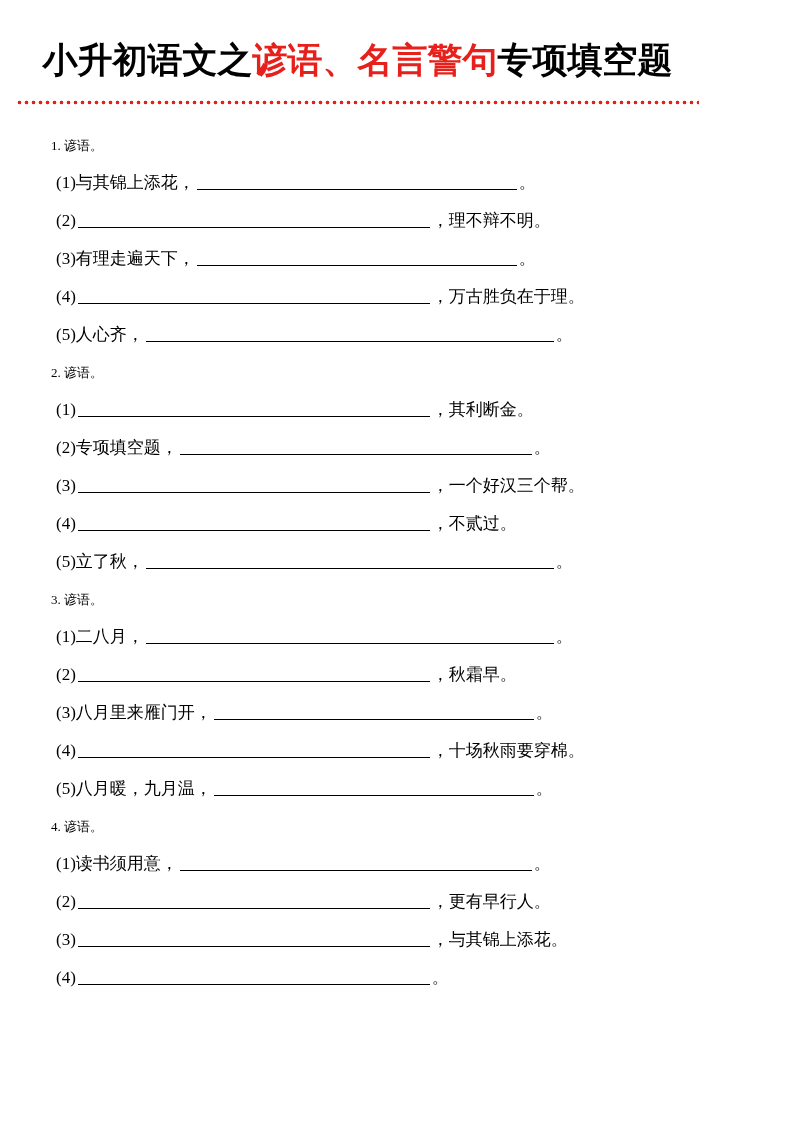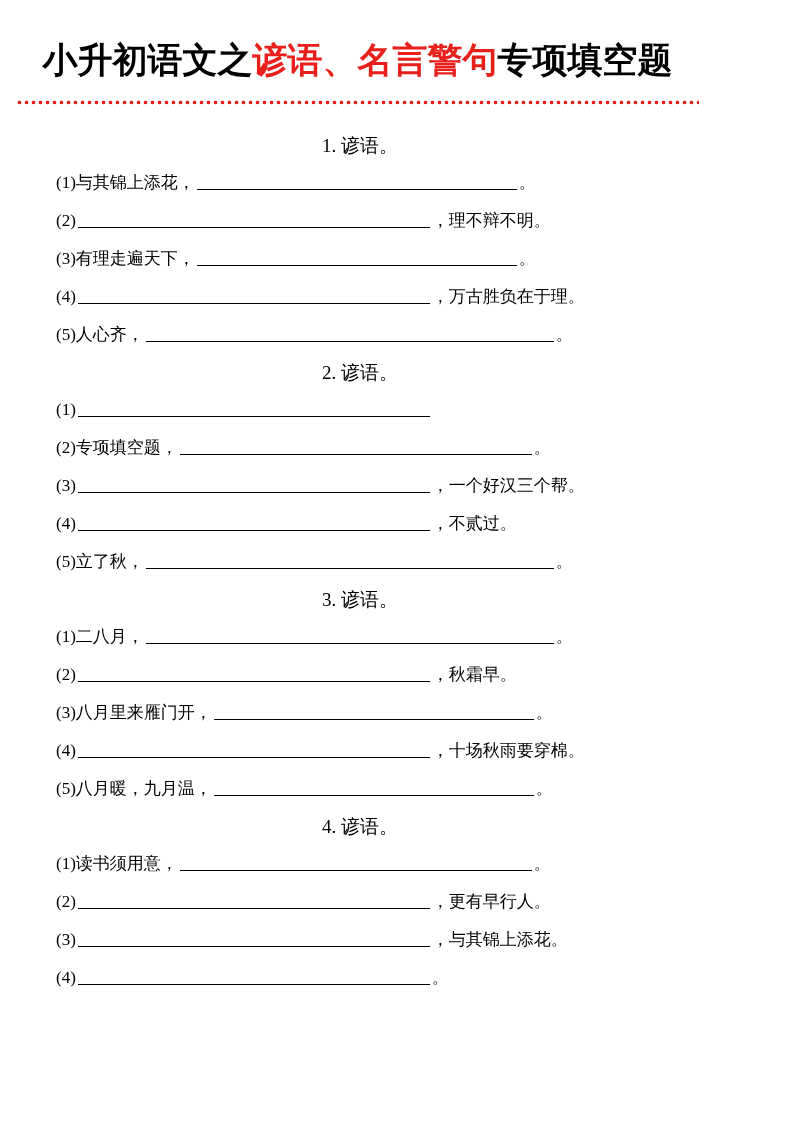--- a/index.html
+++ b/index.html
@@ -50,24 +50,23 @@
     background-position: 0 center;
   }
   
   .content {
     padding: 22px 46px 0 46px;
   }
   .group {
     margin: 0;
   }
   .group-title {
-    font-size: 19px;
+    font-size: 13px;
     line-height: 37px;
     padding-left: 5px;
-    text-align: center;
   }
   .q-row {
     display: flex;
     align-items: baseline;
     font-size: 17px;
     line-height: 38px;
     white-space: nowrap;
     padding-left: 10px;
   }
   .q-num {
@@ -131,20 +130,21 @@
           <span class="blank" style="width: 408px;"></span>
           <span class="q-post">。</span>
         </div>
       </div>
       <div class="group">
         <div class="group-title">2. 谚语。</div>
         <div class="q-row">
           <span class="q-num">(1)</span>
           <span class="q-pre"></span>
           <span class="blank" style="width: 352px;"></span>
+          <span class="q-post">，其利断金。</span>
         </div>
         <div class="q-row">
           <span class="q-num">(2)</span>
           <span class="q-pre">专项填空题，</span>
           <span class="blank" style="width: 352px;"></span>
           <span class="q-post">。</span>
         </div>
         <div class="q-row">
           <span class="q-num">(3)</span>
           <span class="q-pre"></span>

